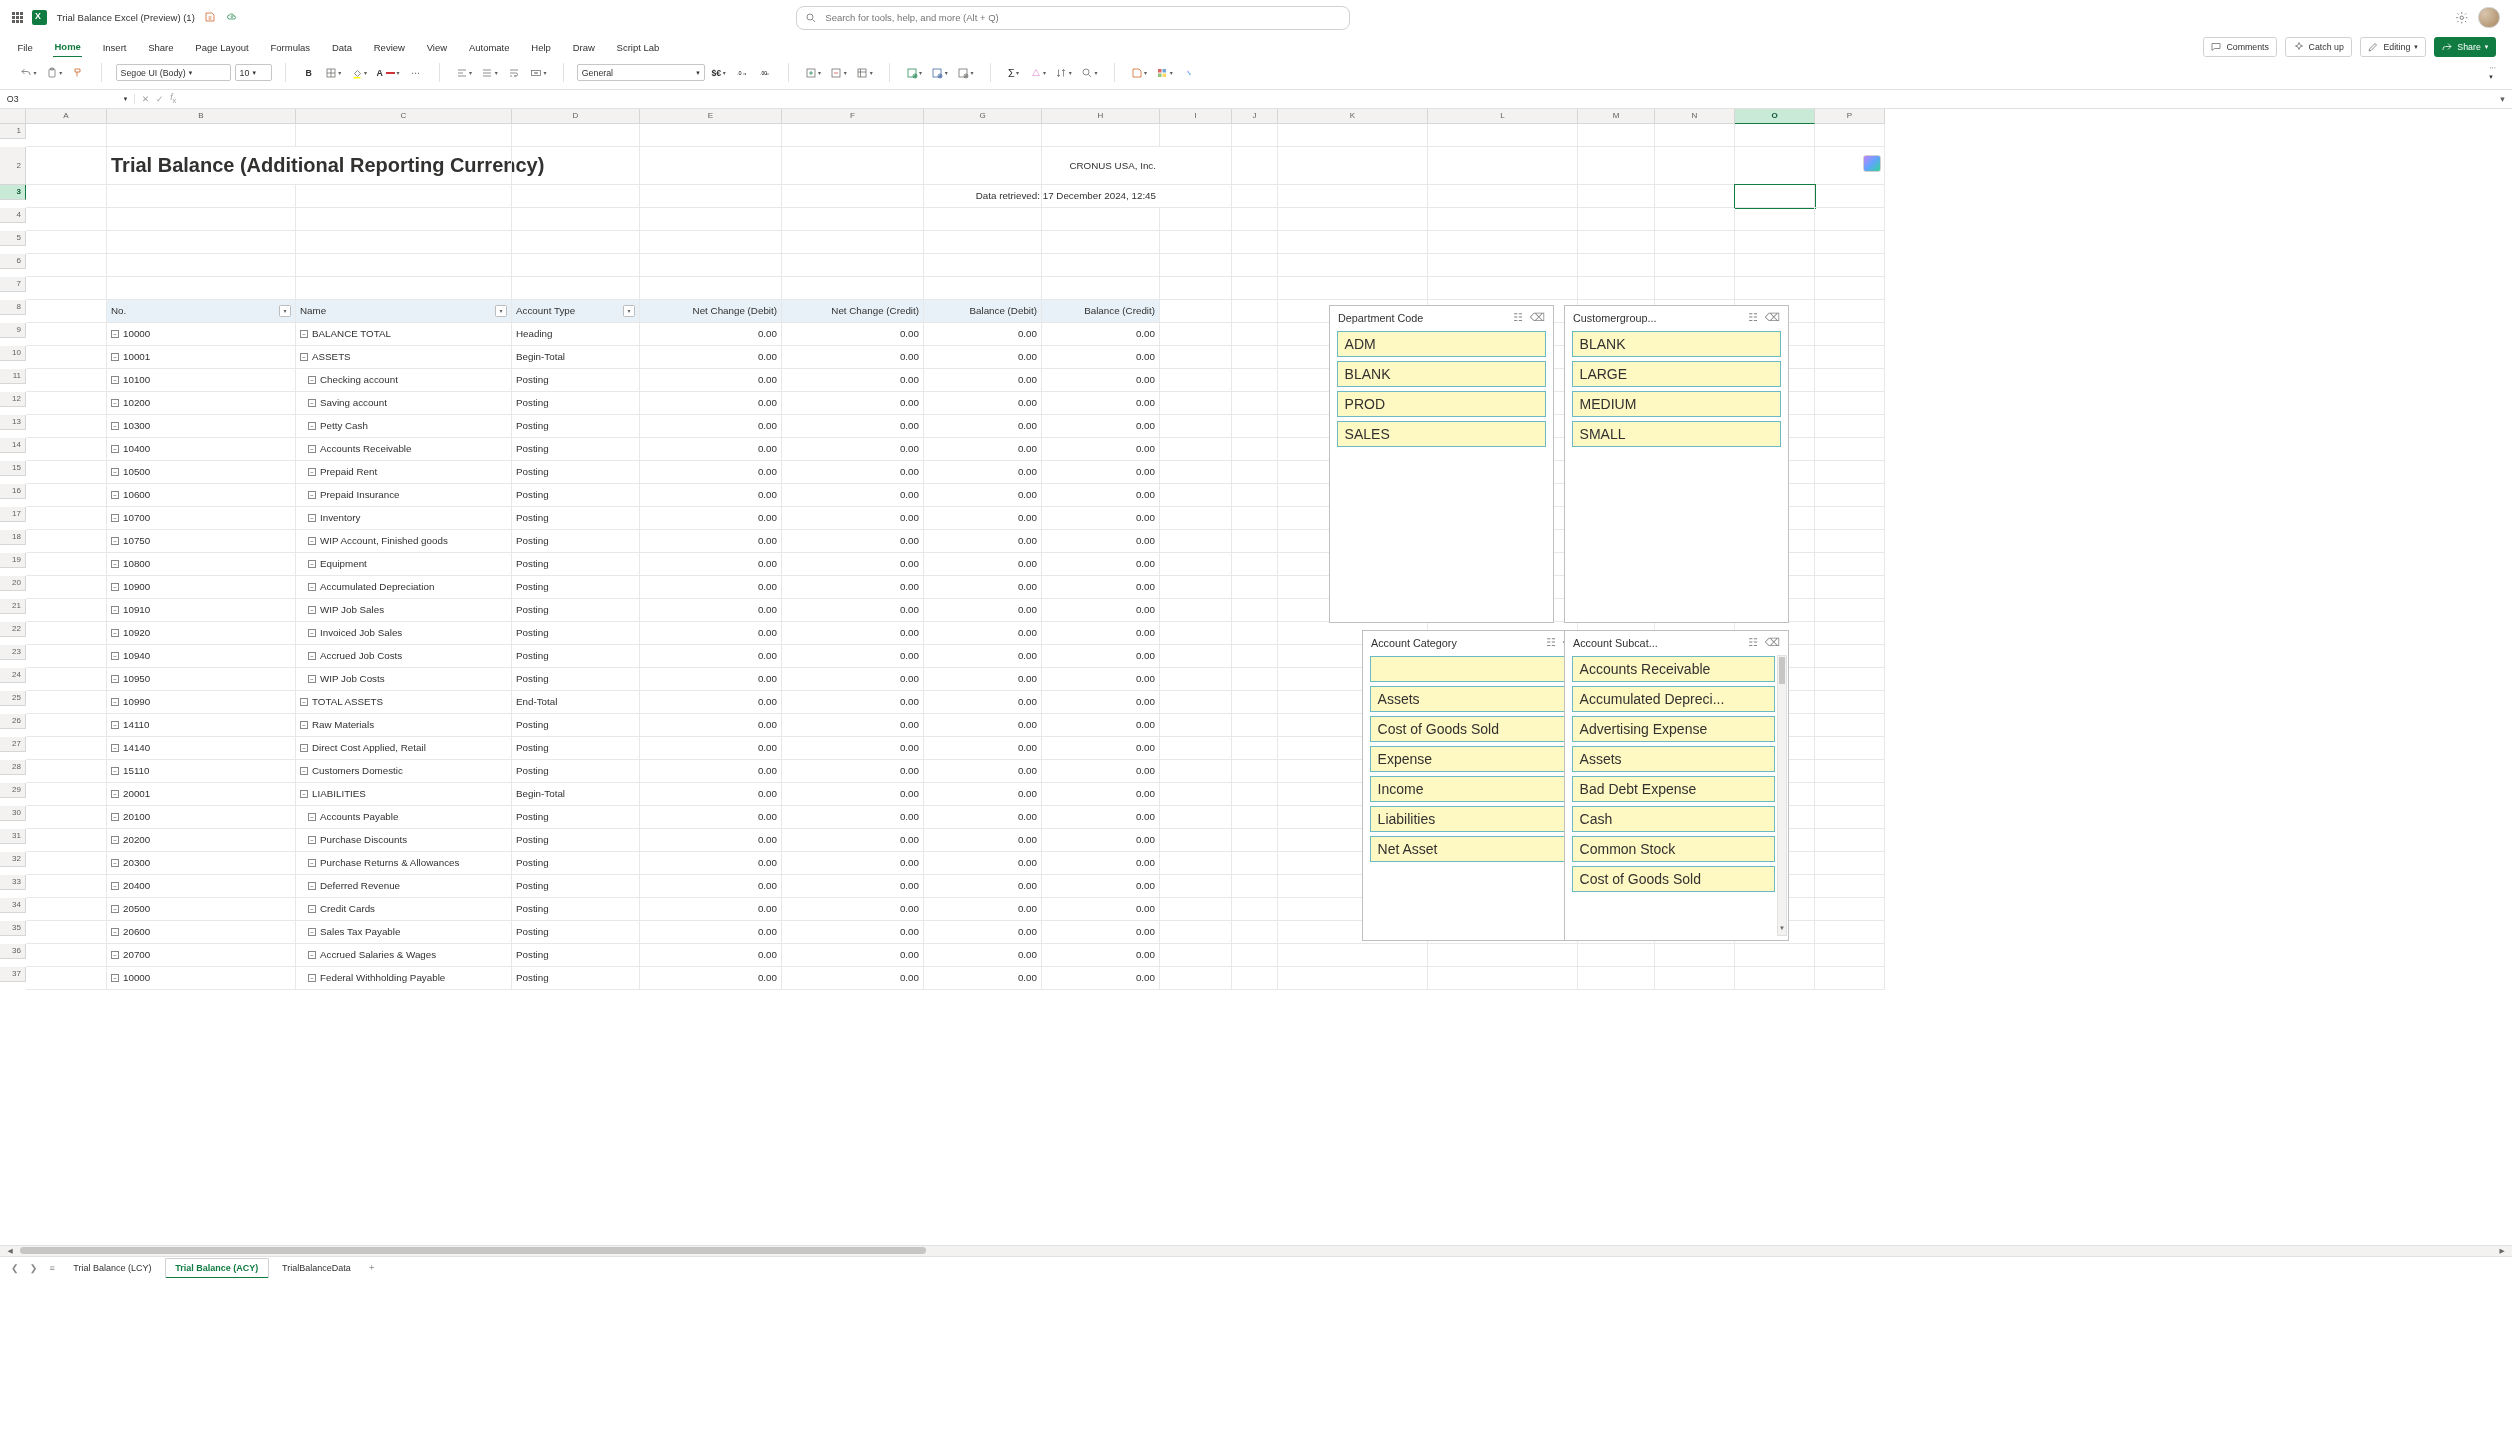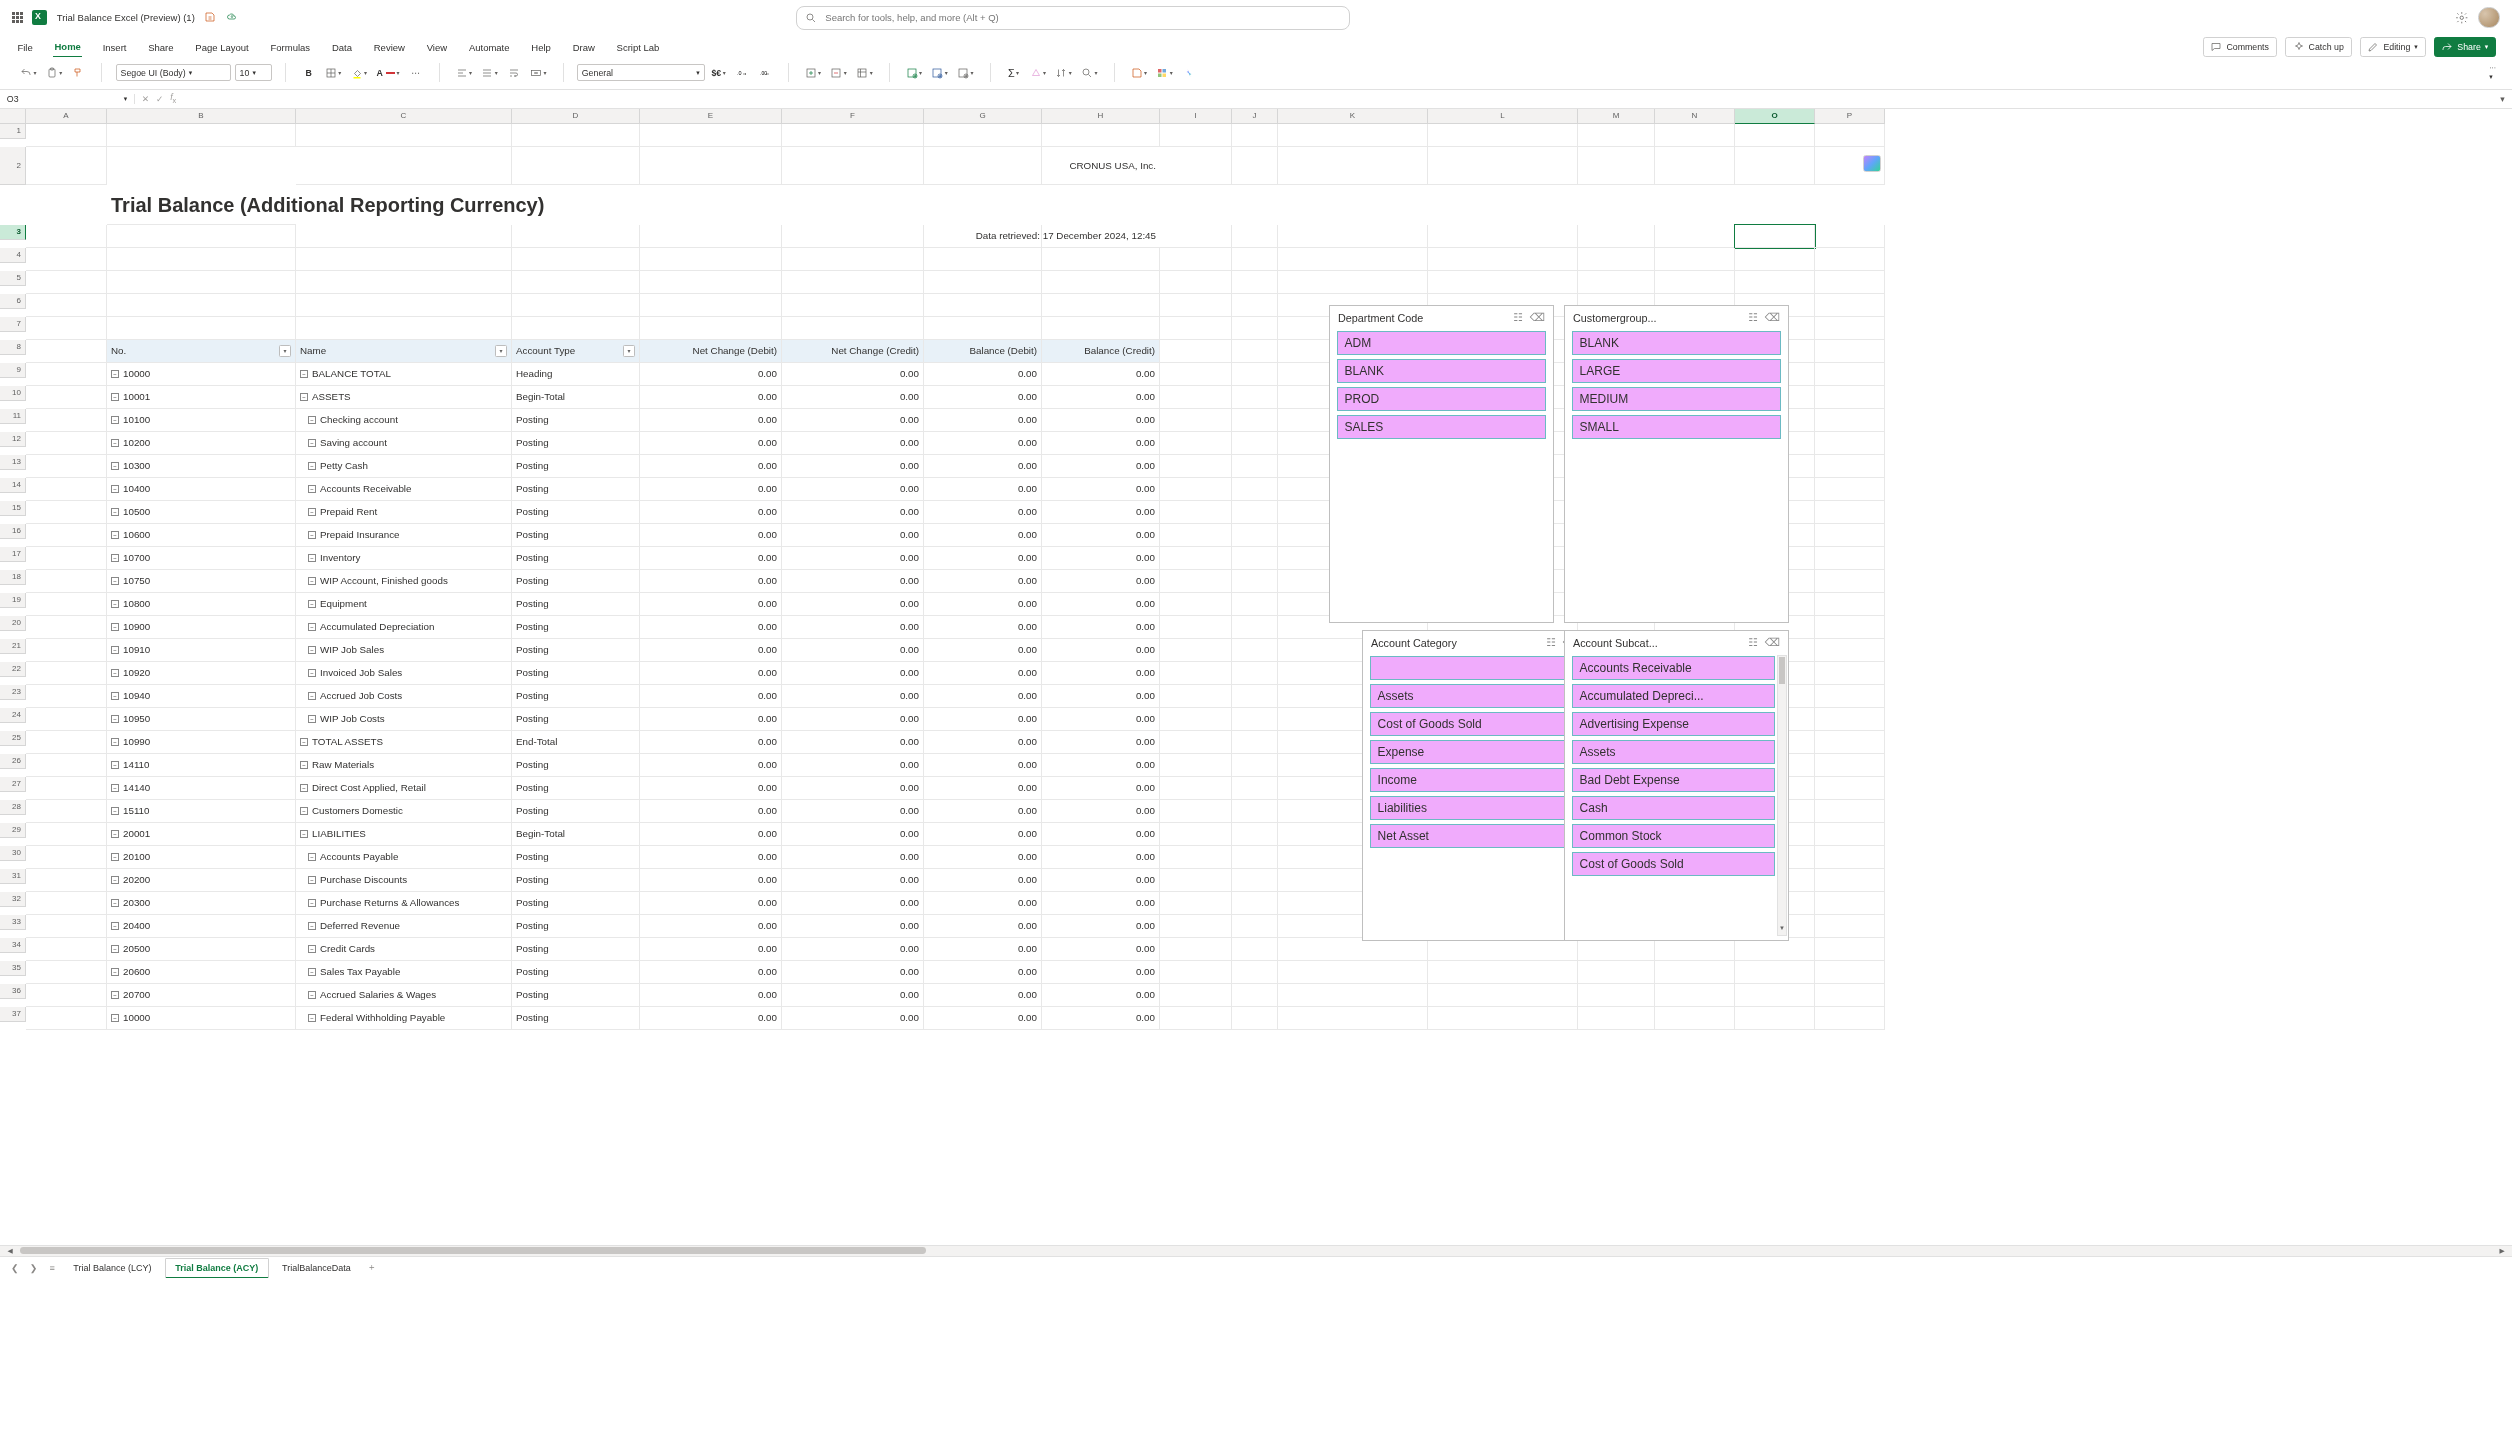--- a/index.html
+++ b/index.html
@@ -57,21 +57,21 @@
   .drop { width:12px; height:12px; border:0.7px solid #bdbdbd; border-radius:1.4px; display:flex; align-items:center; justify-content:center; font-size:6px; color:#666; background:#fff; cursor:pointer;}
   .num { justify-content:flex-end;}
   .outline { width:8px; height:8px; border:0.7px solid #888; margin-right:4px; display:inline-flex; align-items:center; justify-content:center; font-size:6px; background:#fff; flex:0 0 auto;}
   .outline::before { content:"−"; }
   .right-align { justify-content:flex-end;}
   .sel-cell { outline:1.4px solid #107c41; outline-offset:-0.7px;}
   .slicer { position:absolute; width:230px; border:0.7px solid #bfbfbf; background:#fff; box-shadow:0 0 0 rgba(0,0,0,0); pointer-events:auto; }
   .slicer-hdr { display:flex; align-items:center; justify-content:space-between; padding:5.4px 8px 6.8px; font-size:10.8px; color:#323130;}
   .slicer-hdr .ticons { display:flex; gap:6.8px; color:#888;}
   .slicer-body { padding:0 6.8px 6.8px; display:flex; flex-direction:column; gap:4px;}
-  .slicer-item { background:#f0abfc; border:0.7px solid #6bbac3; padding:4px 6.8px; font-size:12px; cursor:pointer;}
+  .slicer-item { background:#fef9c3; border:0.7px solid #6bbac3; padding:4px 6.8px; font-size:14px; cursor:pointer;}
   .slicer.scroll .slicer-body { max-height:264px; overflow:hidden; position:relative;}
   .slicer .sb { position:absolute; right:1.4px; top:24px; bottom:4px; width:9.5px; background:#f3f2f1; border:0.7px solid #e1e1e1;}
   .slicer .sb .thumb { position:absolute; left:0.7px; right:0.7px; top:1.4px; height:27px; background:#c8c6c4;}
   .slicer .sb .arr { position:absolute; left:0; right:0; height:9.5px; text-align:center; font-size:6px; color:#666;}
   .slicer .sb .arr.up{top:0;} .slicer .sb .arr.dn{bottom:0;}
   
   .copilot-float { position:absolute; width:17.6px; height:17.6px; border:0.7px solid #d1d1d1; border-radius:2.7px; background:linear-gradient(135deg,#c084fc,#60a5fa,#34d399); }
   
   .hscroll { height:10.8px; background:#f3f2f1; border-top:0.7px solid #e1e1e1; position:relative;}
   .hscroll .thumb { position:absolute; left:20px; top:1.4px; height:6.8px; width:906px; background:#c8c6c4; border-radius:3.4px;}
@@ -450,21 +450,21 @@
       <div class="cell"></div>
       <div class="cell"></div>
       <div class="cell"></div>
       <div class="cell"></div>
       <div class="cell"></div>
       <div class="cell"></div>
       <div class="cell"></div>
       <div class="cell"></div>
       <div class="rowhdr" style="height: 38px;">2</div>
       <div class="cell" style="height: 38px;"></div>
-      <div class="cell first" style="height: 38px; overflow: visible; margin-top: 40px;">
+      <div class="cell first" style="height: 38px; overflow: visible;">
         <span style="font-size:20px;font-weight:600;white-space:nowrap">Trial Balance (Additional Reporting Currency)</span>
       </div>
       <div class="cell" style="height: 38px;"></div>
       <div class="cell" style="height: 38px;"></div>
       <div class="cell" style="height: 38px;"></div>
       <div class="cell" style="height: 38px;"></div>
       <div class="cell" style="height: 38px;"></div>
       <div class="cell right-align first" style="height: 38px; overflow: visible;">
         <span class="meta">CRONUS USA, Inc.</span>
       </div>

